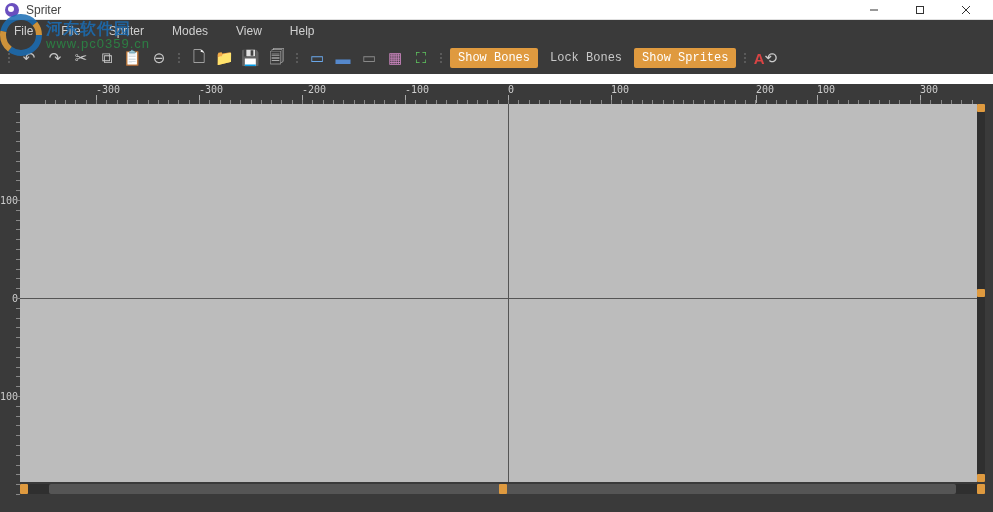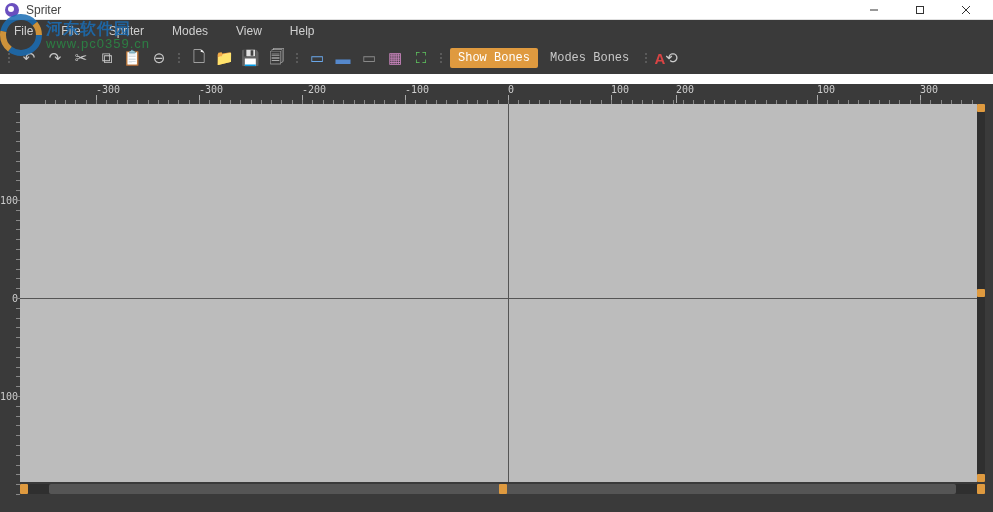--- a/index.html
+++ b/index.html
@@ -234,42 +234,43 @@
       <div class="tb-btn" style="color: rgb(209, 136, 196); font-size: 15px;">▦</div>
       <div class="tb-btn" style="color: rgb(95, 197, 95); font-size: 15px;">⛶</div>
     </div>
   <div class="sep">
       <span></span>
       <span></span>
       <span></span>
     </div>
   <div id="tb-g4" style="display: flex;">
       <span class="pill active">Show Bones</span>
-      <span class="pill">Modes Bones</span>
+      <span class="pill">Lock Bones</span>
+      <span class="pill active">Show Sprites</span>
     </div>
   <div class="sep">
       <span></span>
       <span></span>
       <span></span>
     </div>
   <div class="tb-btn" id="char-btn" style="color: rgb(217, 68, 68); font-size: 15px;">
       <span style="color:#d94444;font-weight:bold">A</span>
       <span style="color:#ccc">⟲</span>
     </div>
 </div>
 
 <div class="workspace">
   <div class="ruler-h" id="ruler-h">
       <div class="tick-major" style="left: 76px;">-300</div>
       <div class="tick-major" style="left: 179px;">-300</div>
       <div class="tick-major" style="left: 282px;">-200</div>
       <div class="tick-major" style="left: 385px;">-100</div>
       <div class="tick-major" style="left: 488px;">0</div>
       <div class="tick-major" style="left: 591px;">100</div>
-      <div class="tick-major" style="left: 656px;">200</div>
+      <div class="tick-major" style="left: 736px;">200</div>
       <div class="tick-major" style="left: 797px;">100</div>
       <div class="tick-major" style="left: 900px;">300</div>
       <div class="tick-minor" style="left: 24.5px;"></div>
       <div class="tick-minor" style="left: 34.8px;"></div>
       <div class="tick-minor" style="left: 45.1px;"></div>
       <div class="tick-minor" style="left: 55.4px;"></div>
       <div class="tick-minor" style="left: 65.7px;"></div>
       <div class="tick-minor" style="left: 76px;"></div>
       <div class="tick-minor" style="left: 86.3px;"></div>
       <div class="tick-minor" style="left: 96.6px;"></div>

